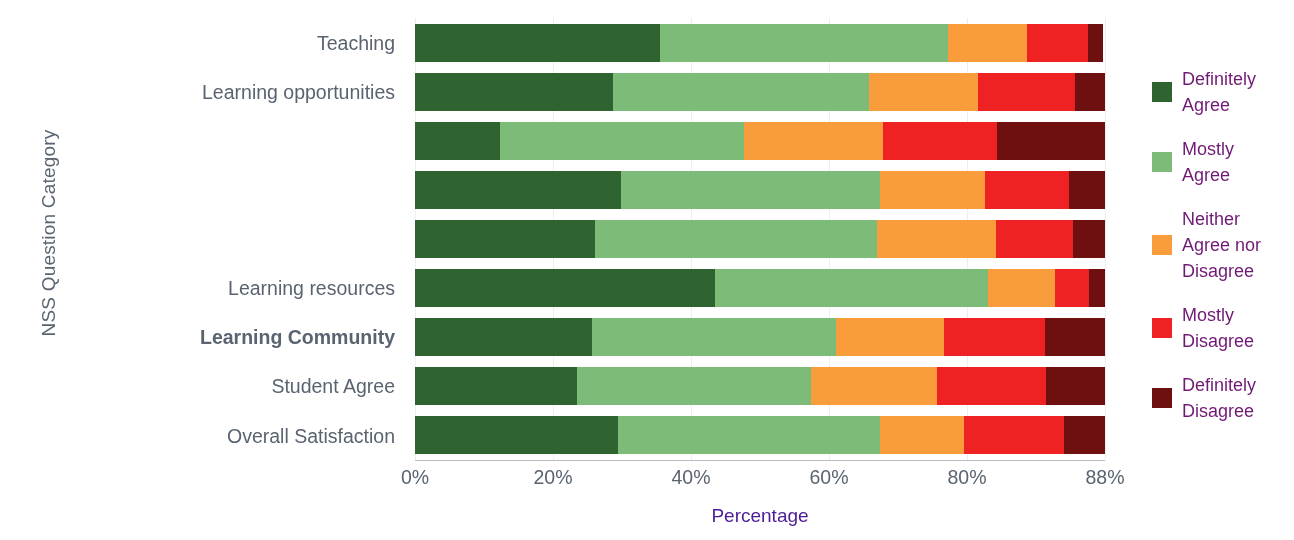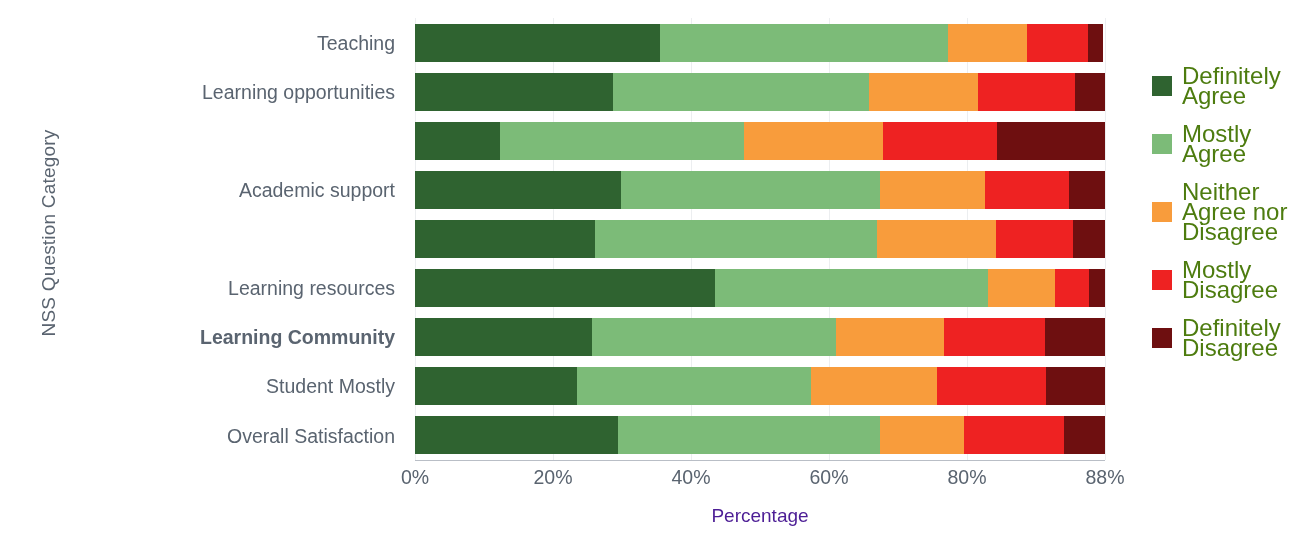--- a/index.html
+++ b/index.html
@@ -119,40 +119,39 @@
     align-items: center;
     margin-bottom: 18px;
   }
   .legend-swatch {
     flex: 0 0 auto;
     width: 20px;
     height: 20px;
     margin-right: 10px;
   }
   .legend-text {
-    font-size: 24px;
-    line-height: 20px;
-    color: #4d7c0f;
+    font-size: 18px;
+    line-height: 26px;
+    color: #701a75;
     white-space: pre-line;
   }
 </style>
 </head>
 <body>
 
 <div id="figure">
 
   <div id="ylabel">NSS Question Category</div>
 
   <div id="ycats">
       <div class="ycat" style="top: 9.55556px;">Teaching</div>
       <div class="ycat" style="top: 58.6667px;">Learning opportunities</div>
-      <div class="ycat" style="top: 156.889px;">Academic support</div>
       <div class="ycat" style="top: 255.111px;">Learning resources</div>
       <div class="ycat" style="top: 304.222px; font-weight: bold;">Learning Community</div>
-      <div class="ycat" style="top: 353.333px;">Student Mostly</div>
+      <div class="ycat" style="top: 353.333px;">Student Agree</div>
       <div class="ycat" style="top: 403px;">Overall Satisfaction</div>
     </div>
 
   <div id="plot">
       <div class="gridline" style="left: 0px;"></div>
       <div class="gridline" style="left: 138px;"></div>
       <div class="gridline" style="left: 276px;"></div>
       <div class="gridline" style="left: 414px;"></div>
       <div class="gridline" style="left: 552px;"></div>
       <div class="gridline" style="left: 690px;"></div>

